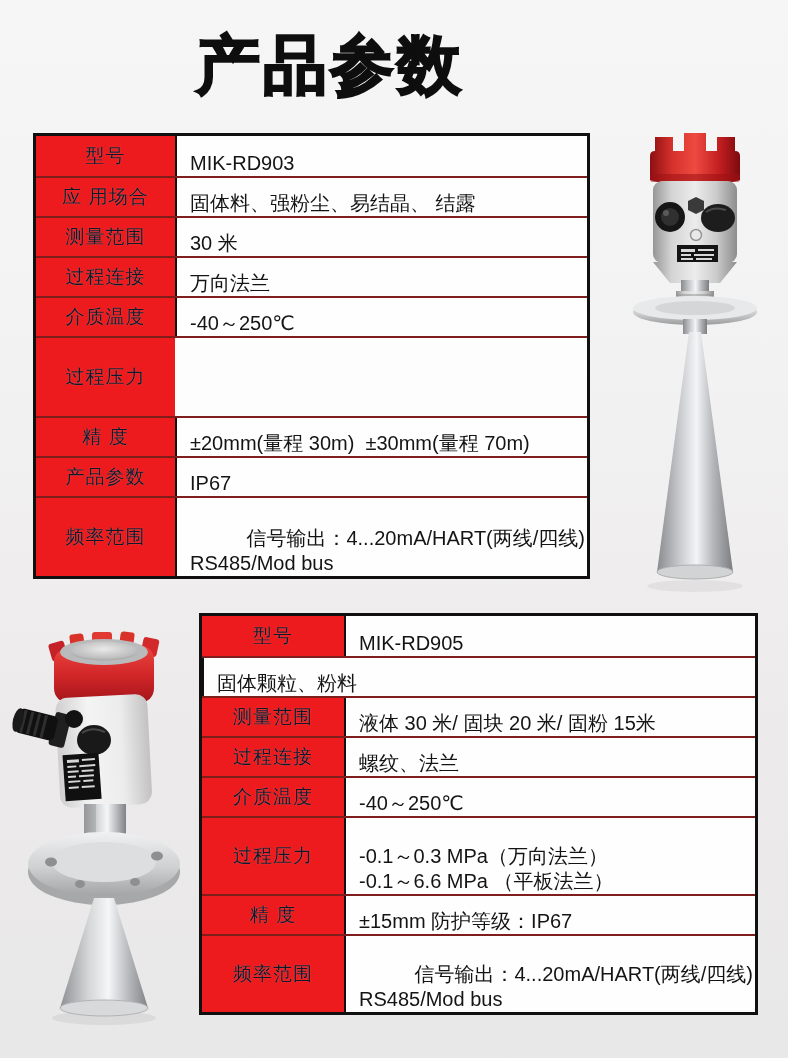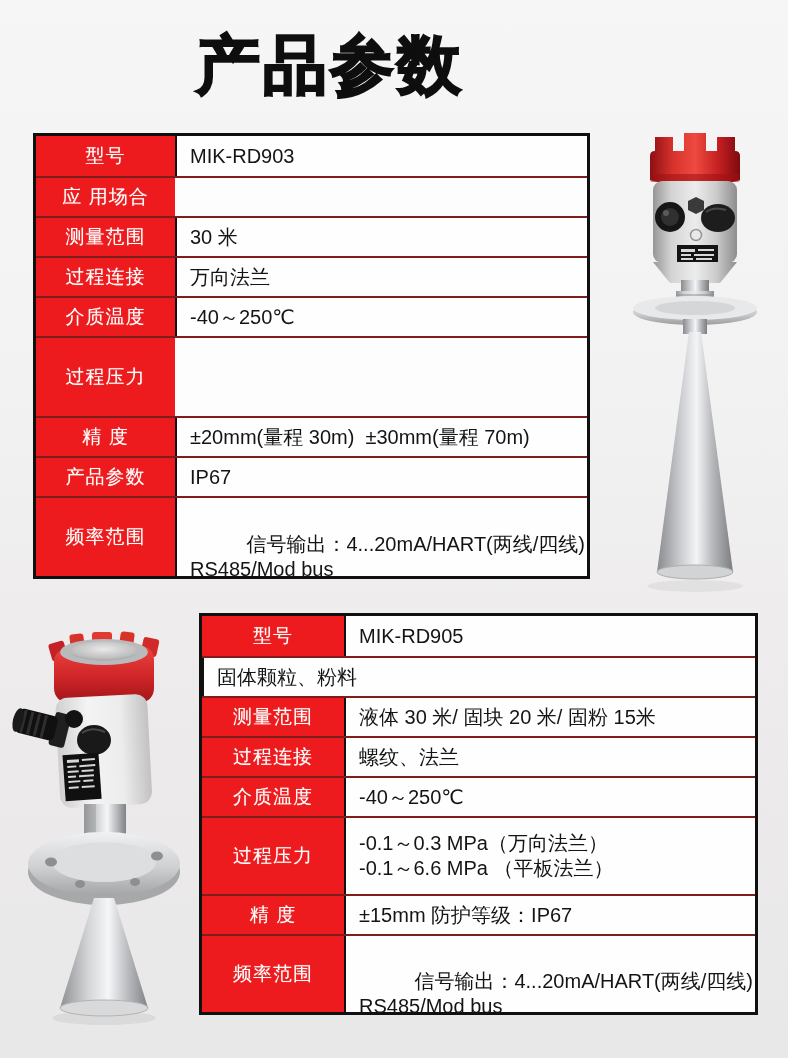--- a/index.html
+++ b/index.html
@@ -13,29 +13,29 @@
     font-size:64px;font-weight:900;color:#0e0e0e;letter-spacing:3px;
     -webkit-text-stroke:2px #0e0e0e;
   }
   .spec-table{
     position:absolute;border:3px solid #101010;background:#fdfdfd;
     display:flex;flex-direction:column;box-sizing:border-box;
   }
   .spec-row{display:flex;box-sizing:border-box;border-top:2px solid #7f1d1d;}
   .spec-row:first-child{border-top:none;}
   .cell-label{
-    background:#ed1b1d;color:#ffffff;display:flex;align-items:center;justify-content:center;
+    background:#ed1b1d;color:#0f172a;display:flex;align-items:center;justify-content:center;
     font-size:19px;letter-spacing:1px;flex:0 0 auto;box-sizing:border-box;
     text-shadow:0 0 1px rgba(255,255,255,.4);
   }
   .t1 .cell-label{width:139px;}
   .t2 .cell-label{width:142px;}
   .cell-value{
     flex:1 1 auto;background:#fefefe;color:#141414;font-size:20px;
-    display:flex;flex-direction:column;justify-content:center;
+    display:flex;flex-direction:column;justify-content:flex-end;
     padding-left:13px;box-sizing:border-box;border-left:2px solid #101010;
     white-space:pre-wrap;
   }
   .cell-value .line{width:100%;line-height:1.25;}
   .line-right{text-align:right;padding-right:2px;box-sizing:border-box;margin-top:39px;}
   .t1 .h1{height:40px;} .t1 .h2{height:80px;}
   .t2 .h1{height:40px;} .t2 .h2{height:78px;}
   .t1{left:33px;top:133px;width:557px;}
   .t2{left:199px;top:613px;width:559px;}
   .photo{position:absolute;}
@@ -47,20 +47,21 @@
 
 <div class="page-title">产品参数</div>
 
 <div class="spec-table t1">
   <div class="spec-row h1">
     <div class="cell-label">型号</div>
     <div class="cell-value"><div class="line">MIK-RD903</div></div>
   </div>
   <div class="spec-row h1">
     <div class="cell-label">应 用场合</div>
+    <div class="cell-value"><div class="line">固体料、强粉尘、易结晶、 结露</div></div>
   </div>
   <div class="spec-row h1">
     <div class="cell-label">测量范围</div>
     <div class="cell-value"><div class="line">30 米</div></div>
   </div>
   <div class="spec-row h1">
     <div class="cell-label">过程连接</div>
     <div class="cell-value"><div class="line">万向法兰</div></div>
   </div>
   <div class="spec-row h1">

